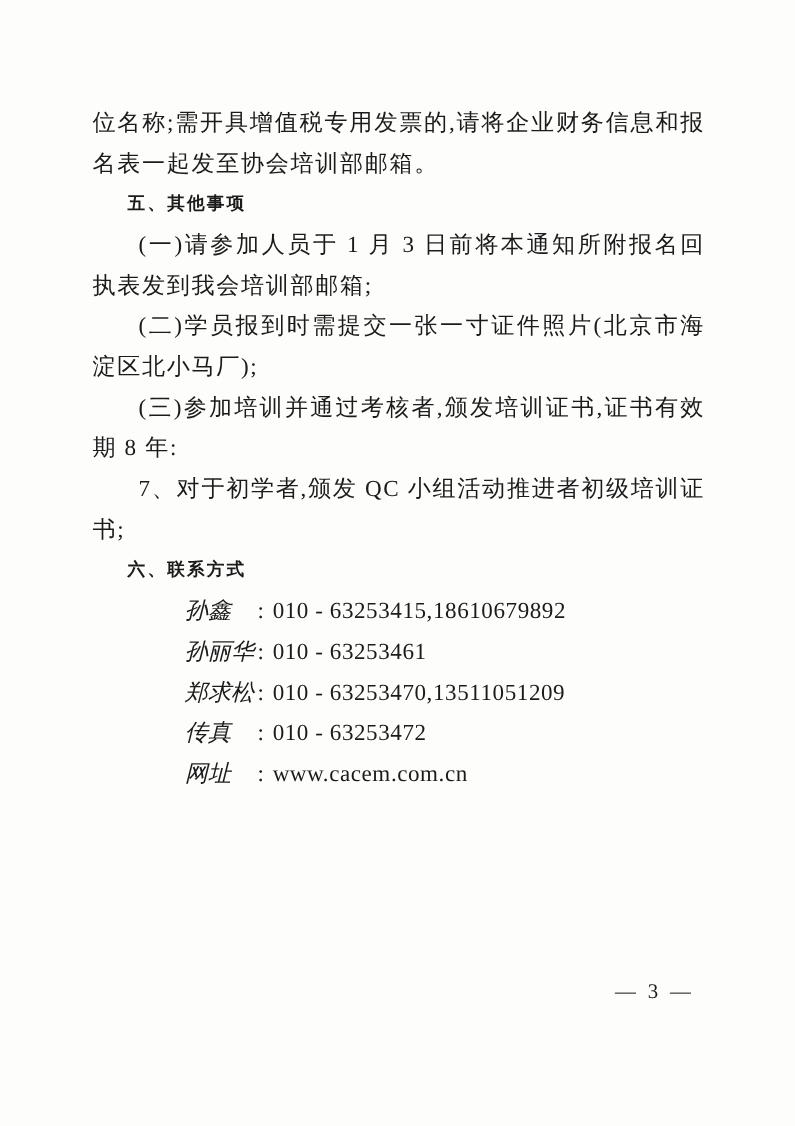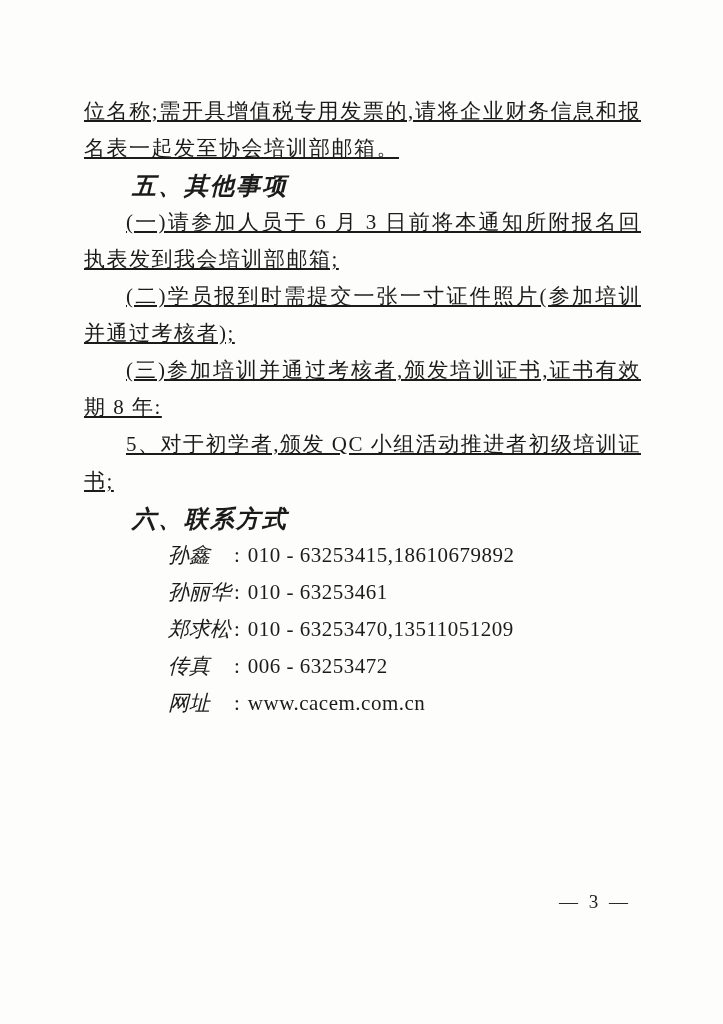--- a/index.html
+++ b/index.html
@@ -22,34 +22,32 @@
     top: 93px;
     width: 557px;
   }
   .para {
     margin: 0;
     font-size: 21px;
     line-height: 37px;
     text-align: justify;
     text-indent: 2em;
     letter-spacing: 1.5px;
-    text-decoration: underline;
   }
   .para.no-indent {
     text-indent: 0;
   }
   .heading {
     margin: 0;
-    font-size: 24px;
+    font-size: 16px;
     line-height: 37px;
     font-weight: bold;
     text-indent: 2em;
     font-family: "Liberation Sans", "DejaVu Sans", sans-serif;
     letter-spacing: 2px;
-    font-style: italic;
   }
   .contact-line {
     margin: 0;
     font-size: 21px;
     line-height: 37px;
     text-indent: 2em;
     white-space: nowrap;
   }
   .contact-label {
     display: inline-block;
@@ -79,45 +77,45 @@
 </head>
 <body>
 
 <div class="page">
   <div class="content">
 
     <p class="para no-indent">位名称;需开具增值税专用发票的,请将企业财务信息和报名表一起发至协会培训部邮箱。</p>
 
     <h2 class="heading">五、其他事项</h2>
 
-    <p class="para">(一)请参加人员于 6 月 3 日前将本通知所附报名回执表发到我会培训部邮箱;</p>
+    <p class="para">(一)请参加人员于 1 月 3 日前将本通知所附报名回执表发到我会培训部邮箱;</p>
 
-    <p class="para">(二)学员报到时需提交一张一寸证件照片(参加培训并通过考核者);</p>
+    <p class="para">(二)学员报到时需提交一张一寸证件照片(北京市海淀区北小马厂);</p>
 
     <p class="para">(三)参加培训并通过考核者,颁发培训证书,证书有效期 8 年:</p>
 
-    <p class="para">5、对于初学者,颁发 QC 小组活动推进者初级培训证书;</p>
+    <p class="para">7、对于初学者,颁发 QC 小组活动推进者初级培训证书;</p>
 
 
     <h2 class="heading">六、联系方式</h2>
 
     <p class="contact-line">
       <span class="contact-label">孙鑫</span><span class="contact-colon">:</span><span class="contact-value">010 - 63253415,18610679892</span>
     </p>
 
     <p class="contact-line">
       <span class="contact-label">孙丽华</span><span class="contact-colon">:</span><span class="contact-value">010 - 63253461</span>
     </p>
 
     <p class="contact-line">
       <span class="contact-label">郑求松</span><span class="contact-colon">:</span><span class="contact-value">010 - 63253470,13511051209</span>
     </p>
 
     <p class="contact-line">
-      <span class="contact-label">传真</span><span class="contact-colon">:</span><span class="contact-value">006 - 63253472</span>
+      <span class="contact-label">传真</span><span class="contact-colon">:</span><span class="contact-value">010 - 63253472</span>
     </p>
 
 
     <p class="contact-line">
       <span class="contact-label">网址</span><span class="contact-colon">:</span><span class="contact-value">www.cacem.com.cn</span>
     </p>
 
 
 
   </div>

